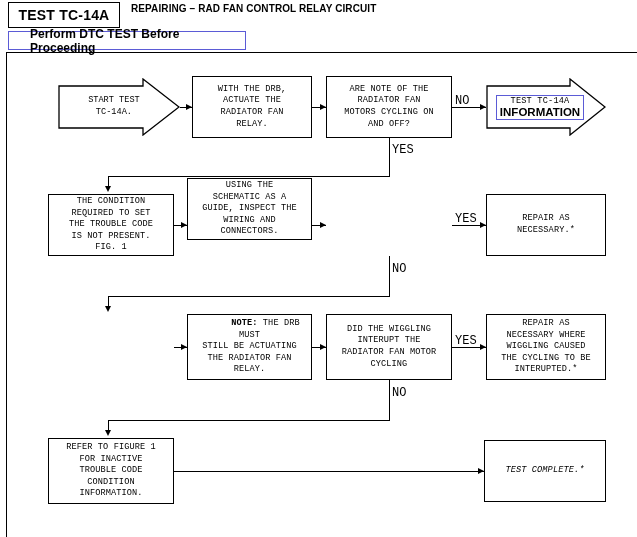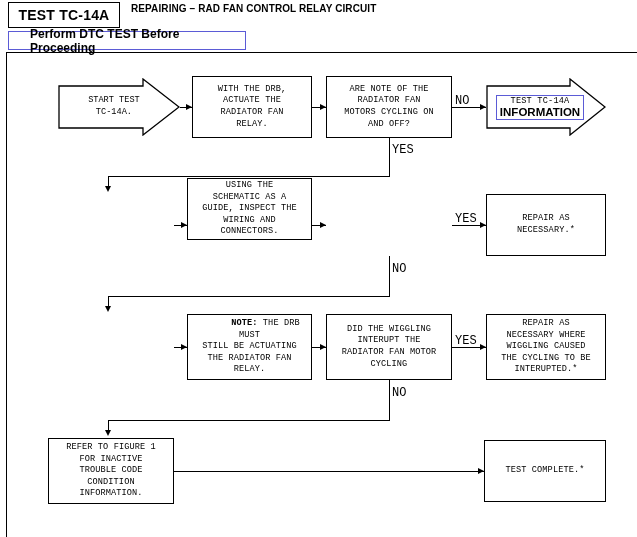--- a/index.html
+++ b/index.html
@@ -230,20 +230,27 @@
       </div>
     </div>
   </div>
 
   <div class="vline" style="left:389px; top:138px; height:38px;"></div>
   <div class="hline" style="left:108px; top:176px; width:282px;"></div>
   <div class="vline" style="left:108px; top:176px; height:14px;"></div>
   <div class="arrowhead ah-down" style="left:104.6px; top:186px;"></div>
   <div class="edge-label" style="left:392px; top:143px;">YES</div>
 
+  <div class="node" style="left:48px; top:194px; width:126px; height:62px;">
+    <span class="txt">THE CONDITION
+REQUIRED TO SET
+THE TROUBLE CODE
+IS NOT PRESENT.
+FIG. 1</span>
+  </div>
 
   <div class="hline" style="left:174px; top:225px; width:14px;"></div>
   <div class="arrowhead ah-right" style="left:181px; top:221.6px;"></div>
 
   <div class="node" style="left:187px; top:178px; width:125px; height:62px;">
     <span class="txt">USING THE
 SCHEMATIC AS A
 GUIDE, INSPECT THE
 WIRING AND
 CONNECTORS.</span>
@@ -311,17 +318,17 @@
     <span class="txt">REFER TO FIGURE 1
 FOR INACTIVE
 TROUBLE CODE
 CONDITION
 INFORMATION.</span>
   </div>
 
   <div class="hline" style="left:174px; top:471px; width:310px;"></div>
   <div class="arrowhead ah-right" style="left:478px; top:467.6px;"></div>
 
-  <div class="node" style="left:484px; top:440px; width:122px; height:62px;">
+  <div class="node" style="left:484px; top:440px; width:122px; height:62px;font-style:italic;">
     <span class="txt">TEST COMPLETE.*</span>
   </div>
 
 </div>
 
 </body></html>

